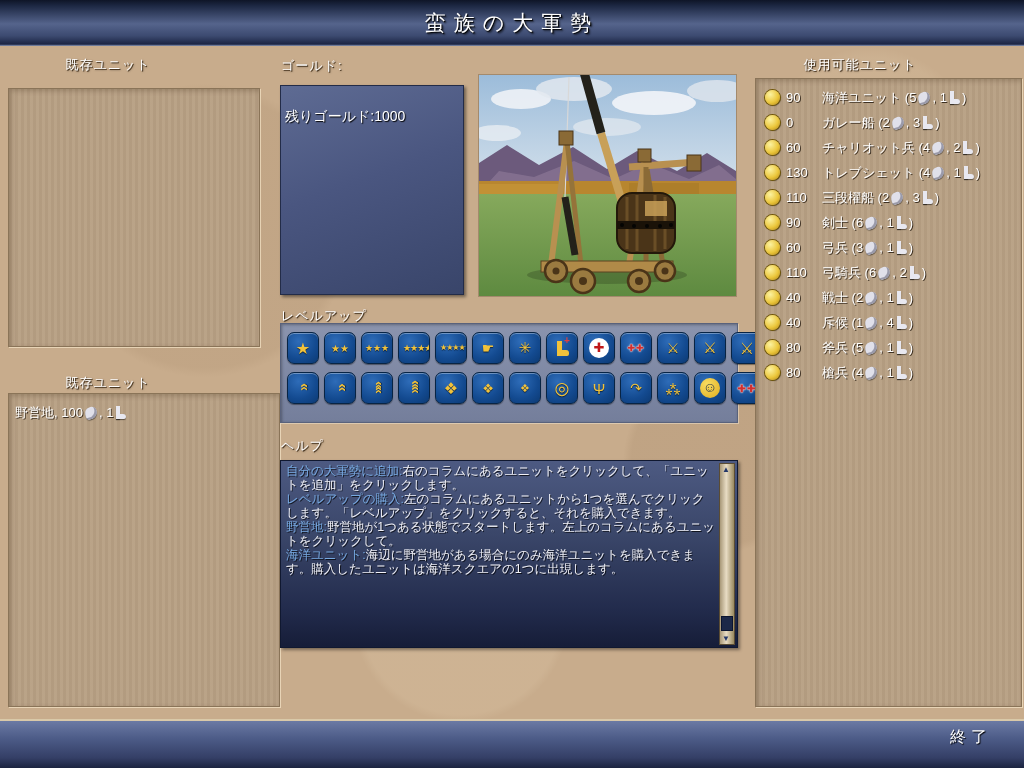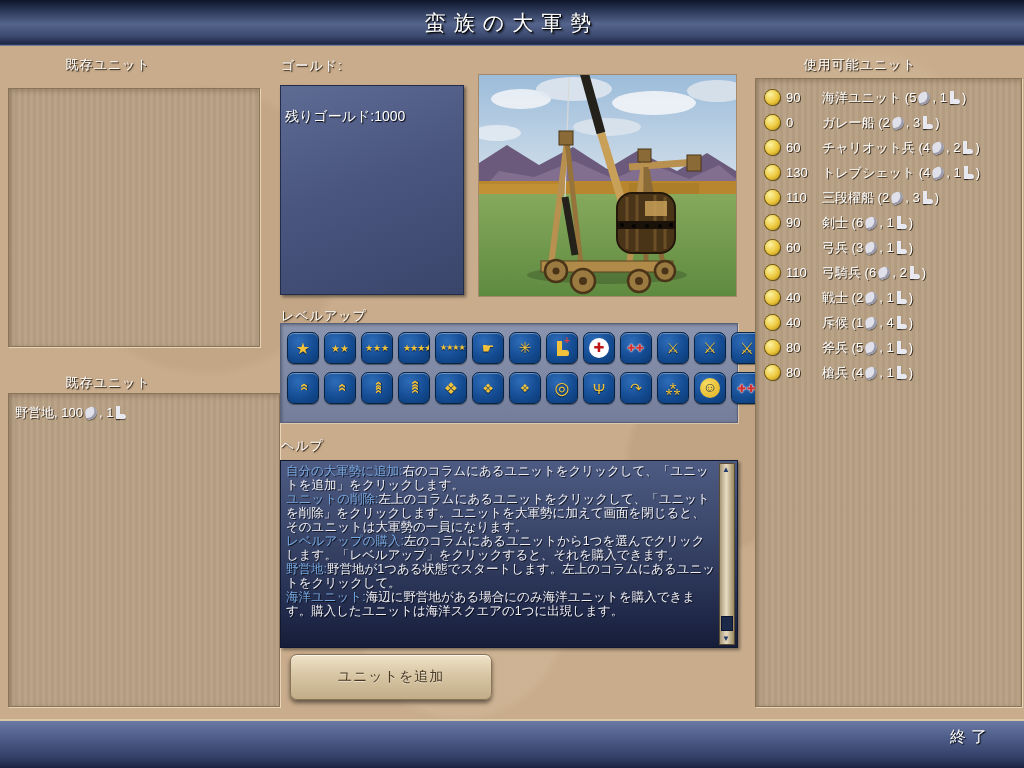--- a/index.html
+++ b/index.html
@@ -281,36 +281,34 @@
         </div>
       </div>
   </div>
 
   <div class="lbl" style="left:281px;top:437px;">ヘルプ</div>
   <div class="helpbox">
     <div class="helptext">
 
         <div class="hentry"><span class="term">自分の大軍勢に追加:</span><span>右のコラムにあるユニットをクリックして、「ユニットを追加」をクリックします。</span></div>
 
-        <div class="hentry"><span class="term">ユニットの削除:</span><span>左上のコラムにあるユニットをクリックして、「ユニットを削除」をクリックします。ユニットを大軍勢に加えて画面を閉じると、そのユニットは大軍勢の一員になります。</span></div>
 
         <div class="hentry"><span class="term">レベルアップの購入:</span><span>左のコラムにあるユニットから1つを選んでクリックします。「レベルアップ」をクリックすると、それを購入できます。</span></div>
 
         <div class="hentry"><span class="term">野営地:</span><span>野営地が1つある状態でスタートします。左上のコラムにあるユニットをクリックして。</span></div>
 
         <div class="hentry"><span class="term">海洋ユニット:</span><span>海辺に野営地がある場合にのみ海洋ユニットを購入できます。購入したユニットは海洋スクエアの1つに出現します。</span></div>
       </div>
     <div class="sb">
       <div class="sb-btn sb-up">▲</div>
       <div class="sb-thumb"></div>
       <div class="sb-btn sb-down">▼</div>
     </div>
   </div>
 
-  <div class="addbtn">ユニットを追加</div>
 
   <div class="lbl center" style="left:755px;top:56px;width:210px;">使用可能ユニット</div>
   <div class="panel" style="left:755px;top:78px;width:265px;height:627px;">
     <div class="unit-list">
 
         <div class="urow">
           <span class="coin"></span><span class="cost">90</span><span>海洋ユニット</span><span class="fmt"> (</span><span>5</span><span class="fist-shape"></span><span class="fmt">, </span><span>1</span><span class="boot-shape"></span><span class="fmt">)</span>
         </div>
 
         <div class="urow">

